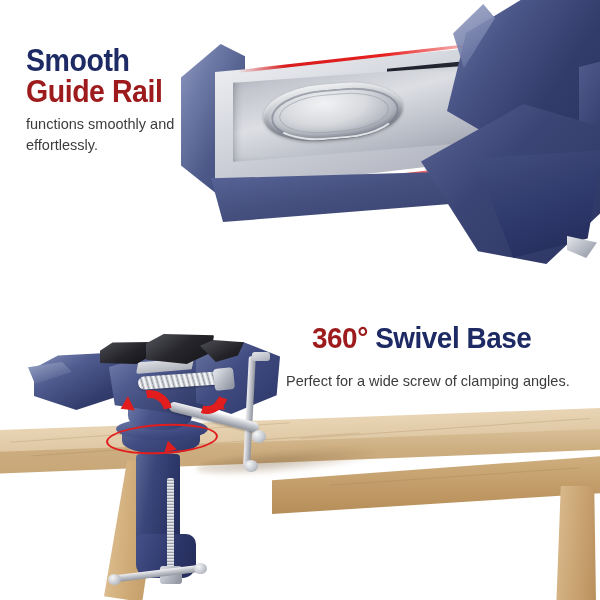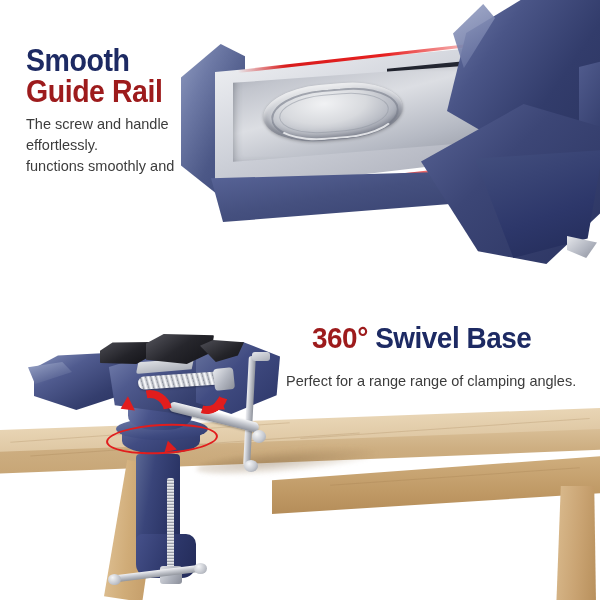--- a/index.html
+++ b/index.html
@@ -497,23 +497,22 @@
     <div class="t-shape" id="t-wedge-face"></div>
     <div class="t-shape" id="t-tip"></div>
   </div>
 
   <h1 class="panel-heading" id="head-top">
     <span class="l1">Smooth</span>
     <span class="l2">Guide Rail</span>
   </h1>
 
   <p id="body-top">
-    <span>The screw and handle</span>
+    <span>functions smoothly and</span>
     <span>effortlessly.</span>
-    <span>functions smoothly and</span>
   </p>
 
   <div id="art-bottom">
 
     <div class="b-shape" id="tbl-top"></div>
     <div class="b-shape" id="tbl-edge"></div>
     <div class="b-shape" id="tbl-apron"></div>
     <div class="b-shape" id="tbl-leg-left"></div>
     <div class="b-shape" id="tbl-leg-right"></div>
     <div class="grain" style="left:10px;  top:132px; width:280px; transform:rotate(-4deg);"></div>
@@ -556,15 +555,15 @@
     <div class="b-shape v-curve" id="v-curve-a"></div>
     <div class="b-shape" id="v-curve-a-head"></div>
     <div class="b-shape v-curve" id="v-curve-b"></div>
     <div class="b-shape" id="v-curve-b-head"></div>
   </div>
 
   <h1 class="panel-heading" id="head-bottom">
     <span class="deg">360°</span><span>&nbsp;</span><span class="rest">Swivel Base</span>
   </h1>
 
-  <p id="body-bottom">Perfect for a range range of clamping angles.</p>
+  <p id="body-bottom">Perfect for a wide screw of clamping angles.</p>
 
 </div>
 
 </body></html>

